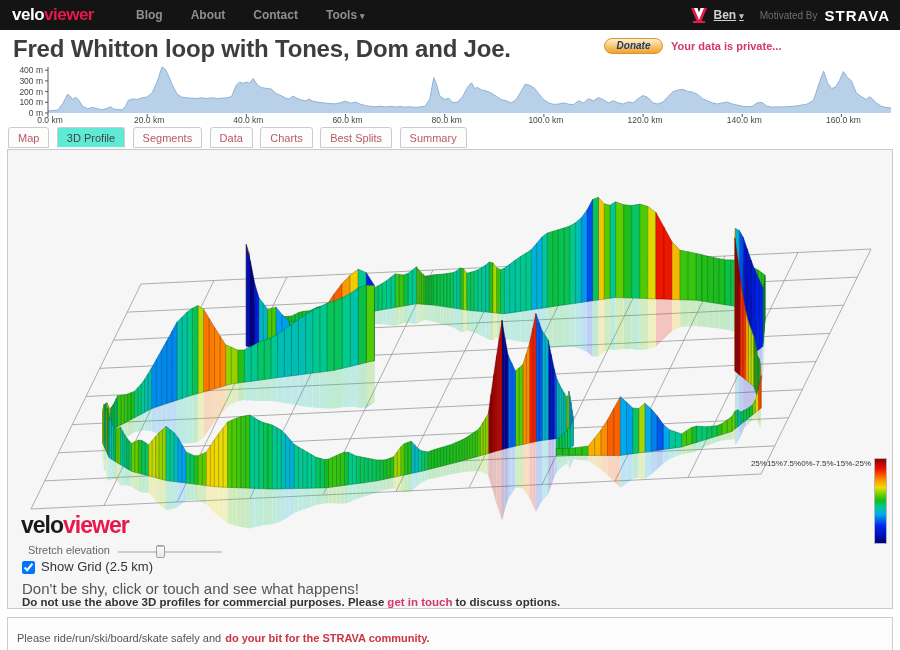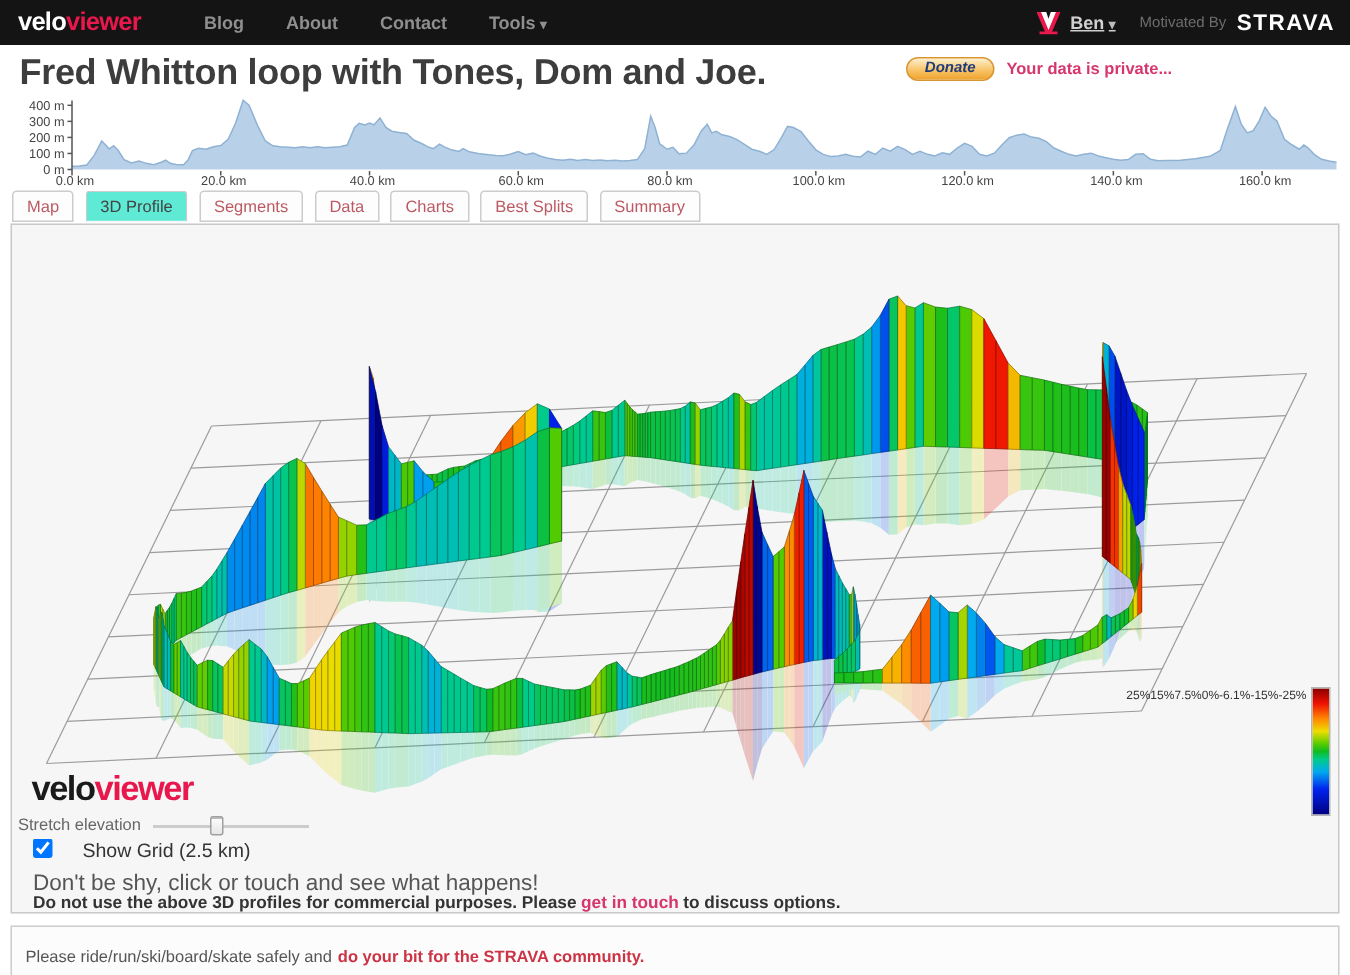--- a/index.html
+++ b/index.html
@@ -40,27 +40,27 @@
   .tab { display:inline-block; font-size:11px; padding:4px 9px 3px; margin-right:3px;
          border:1px solid #ccc; border-radius:3px 3px 0 0; background:#fdfdfd;
          color:#bb5a64; cursor:pointer; position:relative; top:1px; }
   .tab.active { background:#5eead4; color:#444; border-bottom-color:#f6f6f6; }
 
   
   .panel { position:relative; margin:0 7px; height:460px; border:1px solid #c9c9c9; background:#f6f6f6; z-index:1; }
   #profile-3d { position:absolute; left:0; top:0; }
   .watermark { position:absolute; left:13px; top:362px; font-size:23px; font-weight:bold; letter-spacing:-1px; }
   .watermark .velo { color:#1a1a1a; } .watermark .viewer { color:#e8174c; }
-  .stretch-row { position:absolute; left:4px; top:394px; font-size:11px; color:#666; }
+  .stretch-row { position:absolute; left:20px; top:394px; font-size:11px; color:#666; }
   .slider { position:relative; display:inline-block; width:104px; height:13px; vertical-align:middle; margin-left:8px; }
   .slider .track { position:absolute; left:0; top:6px; width:100%; height:2px; background:#ccc; }
   .slider .handle { position:absolute; left:38px; top:0; width:9px; height:13px; border:1px solid #a0a0a0;
                     border-radius:2px; background:linear-gradient(#fdfdfd,#e6e6e6);
                     box-shadow:inset 0 4px 0 -3px #bbb, inset 0 7px 0 -6px #bbb; cursor:pointer; }
-  .grid-row { position:absolute; left:14px; top:409px; font-size:13px; color:#333; display:flex; align-items:flex-start; gap:20px; }
+  .grid-row { position:absolute; left:14px; top:409px; font-size:13px; color:#333; display:flex; align-items:flex-end; gap:6px; }
   .grid-row input { width:13px; height:13px; }
   .hint { position:absolute; left:14px; top:430px; font-size:15px; color:#555; }
   .warning { position:absolute; left:14px; top:446px; font-size:11.5px; font-weight:bold; color:#333; }
   .warning a { color:#d6356d; text-decoration:none; margin:0 3px; }
 
   .legend { position:absolute; right:5px; top:308px; display:flex; align-items:stretch; }
   .legend-labels { display:flex; flex-direction:row; justify-content:space-between;
                    font-size:8px; color:#333; text-align:right; padding:1px 3px 1px 0; height:86px; }
   .legend-bar { width:13px; height:86px; border:1px solid #b5b5b5; }
 
@@ -1040,21 +1040,21 @@
     <div class="hint">Don't be shy, click or touch and see what happens!</div>
 
     <div class="warning"><span>Do not use the above 3D profiles for commercial purposes. Please</span><a href="#">get in touch</a><span>to discuss options.</span></div>
 
     <div class="legend">
       <div class="legend-labels">
         <div>25%</div>
         <div>15%</div>
         <div>7.5%</div>
         <div>0%</div>
-        <div>-6.1%</div>
+        <div>-7.5%</div>
         <div>-15%</div>
         <div>-25%</div>
       </div>
       <div class="legend-bar" id="legend-bar" style="background: linear-gradient(to top, rgb(0, 0, 128) 0%, rgb(0, 34, 238) 20%, rgb(0, 170, 238) 34%, rgb(0, 204, 136) 44%, rgb(17, 187, 34) 50%, rgb(85, 204, 0) 56%, rgb(238, 221, 0) 66%, rgb(255, 136, 0) 76%, rgb(238, 17, 0) 88%, rgb(139, 0, 0) 100%);"></div>
     </div>
   </div>
 
   <div class="footer">
     <span>Please ride/run/ski/board/skate safely and</span>
     <a href="#" class="safety-link">do your bit for the STRAVA community.</a>

